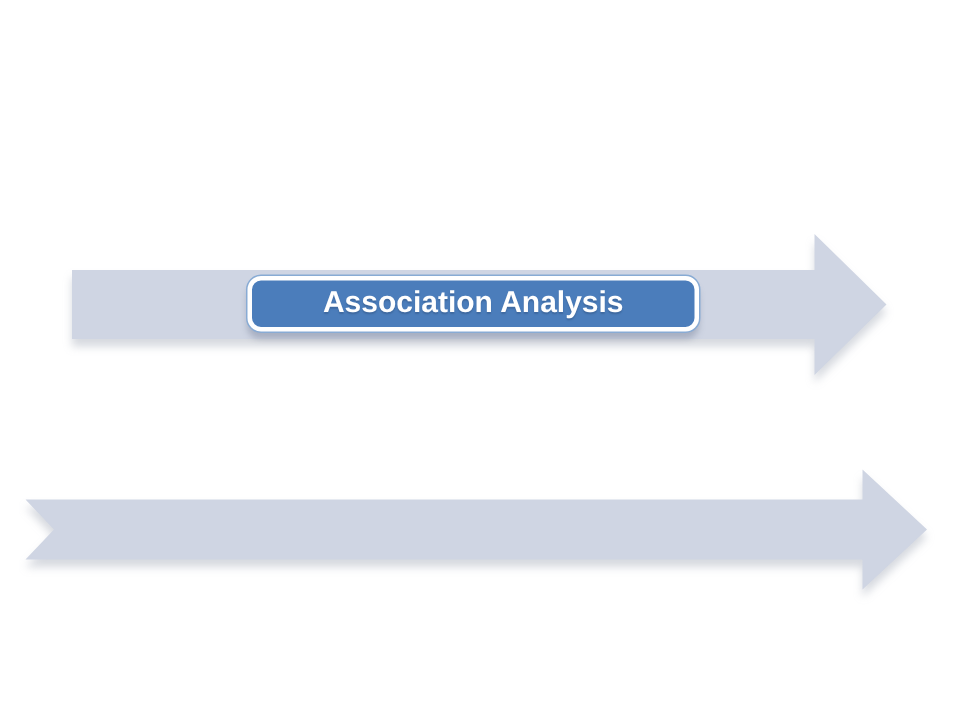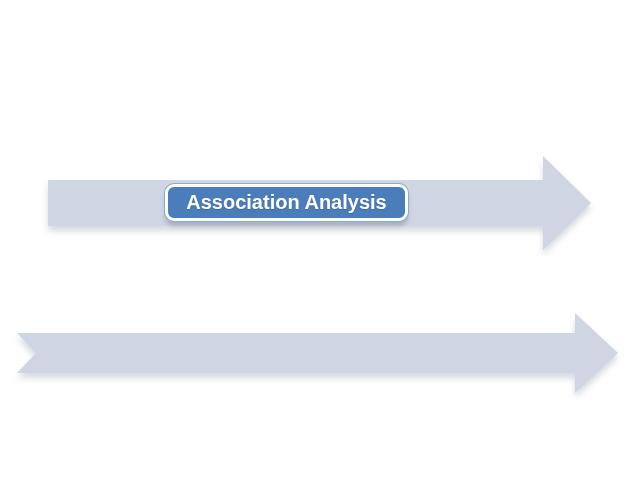--- a/index.html
+++ b/index.html
@@ -22,21 +22,21 @@
     width: 640px;
     height: 480px;
   }
   .arrow-shape {
     filter: drop-shadow(0px 5px 3px rgba(120, 130, 150, 0.30));
   }
   .step-label {
     position: absolute;
     left: 165px;
     top: 184px;
-    width: 243px;
+    width: 301px;
     height: 37px;
     box-sizing: border-box;
     border: 3px solid #ffffff;
     border-radius: 9px;
     box-shadow: 0 0 0 1px #88abd4, 0 5px 4px rgba(110, 120, 145, 0.40);
     display: flex;
     align-items: center;
     justify-content: center;
     font-weight: bold;
     font-size: 20px;

